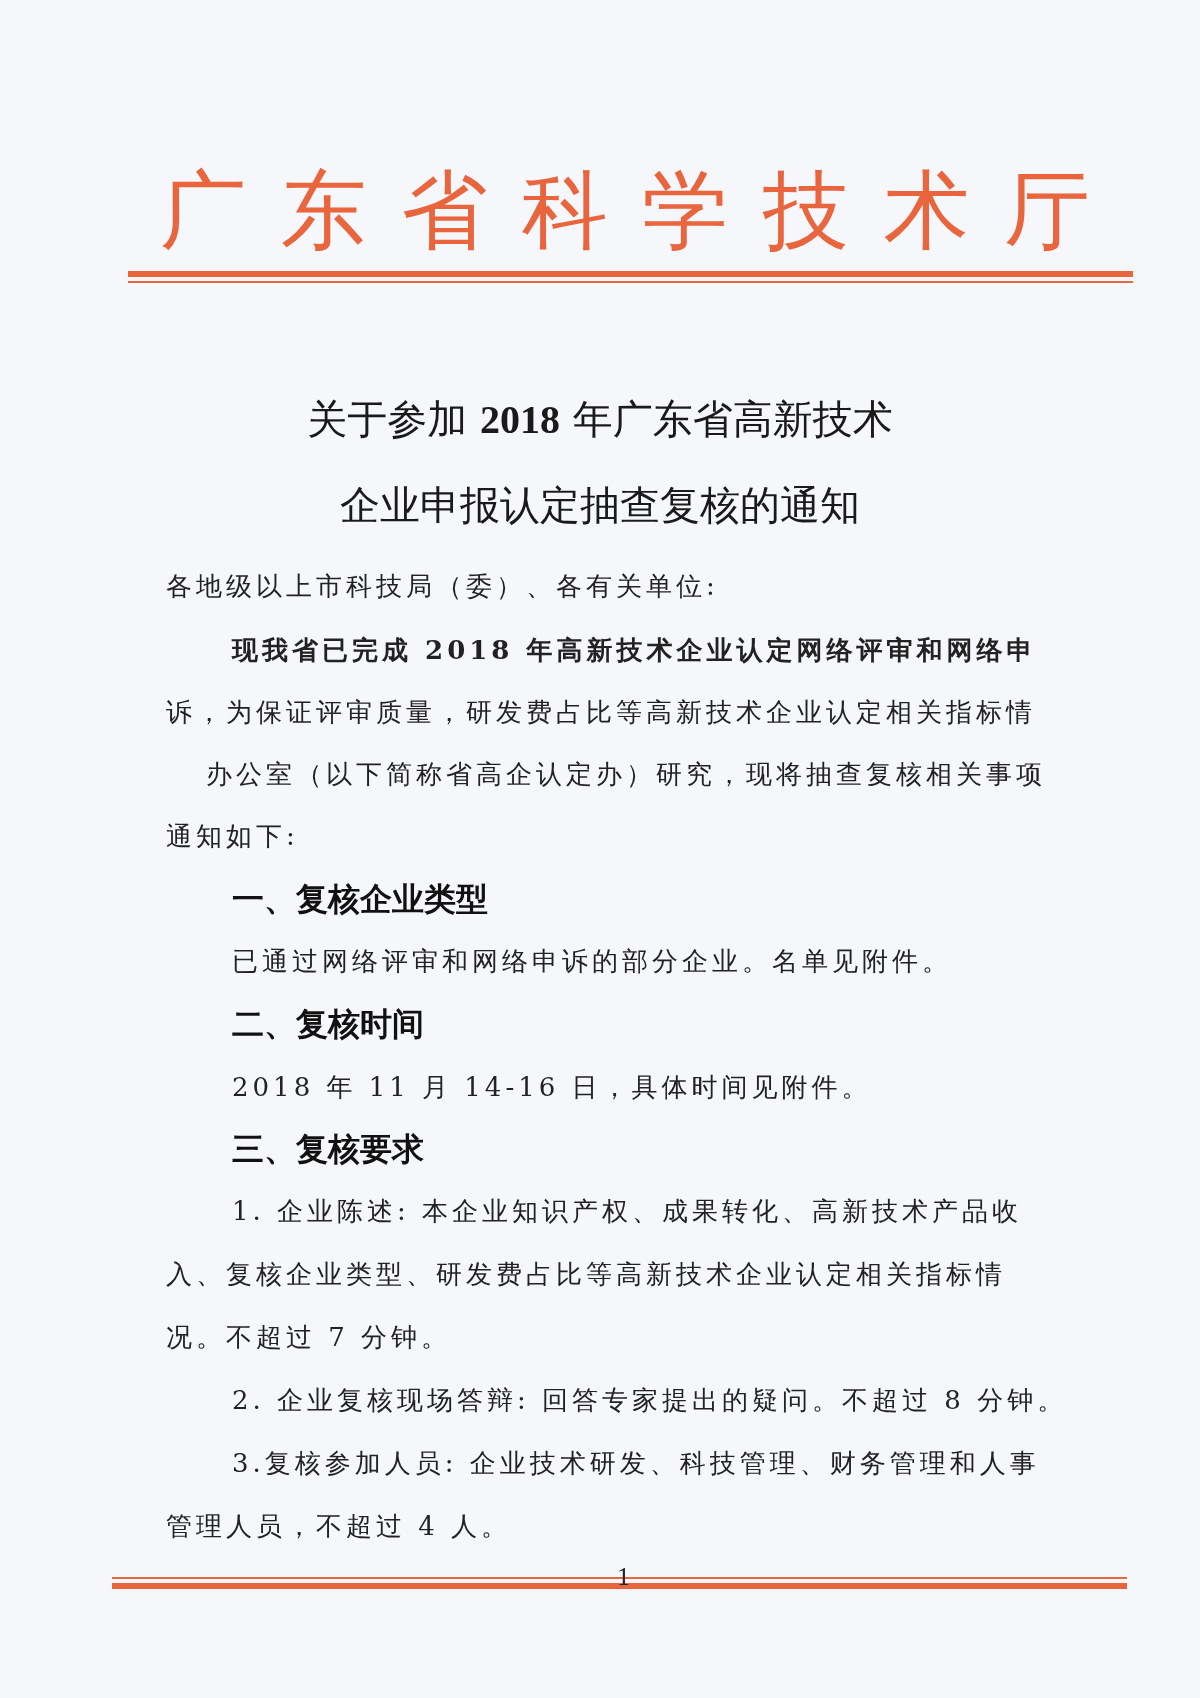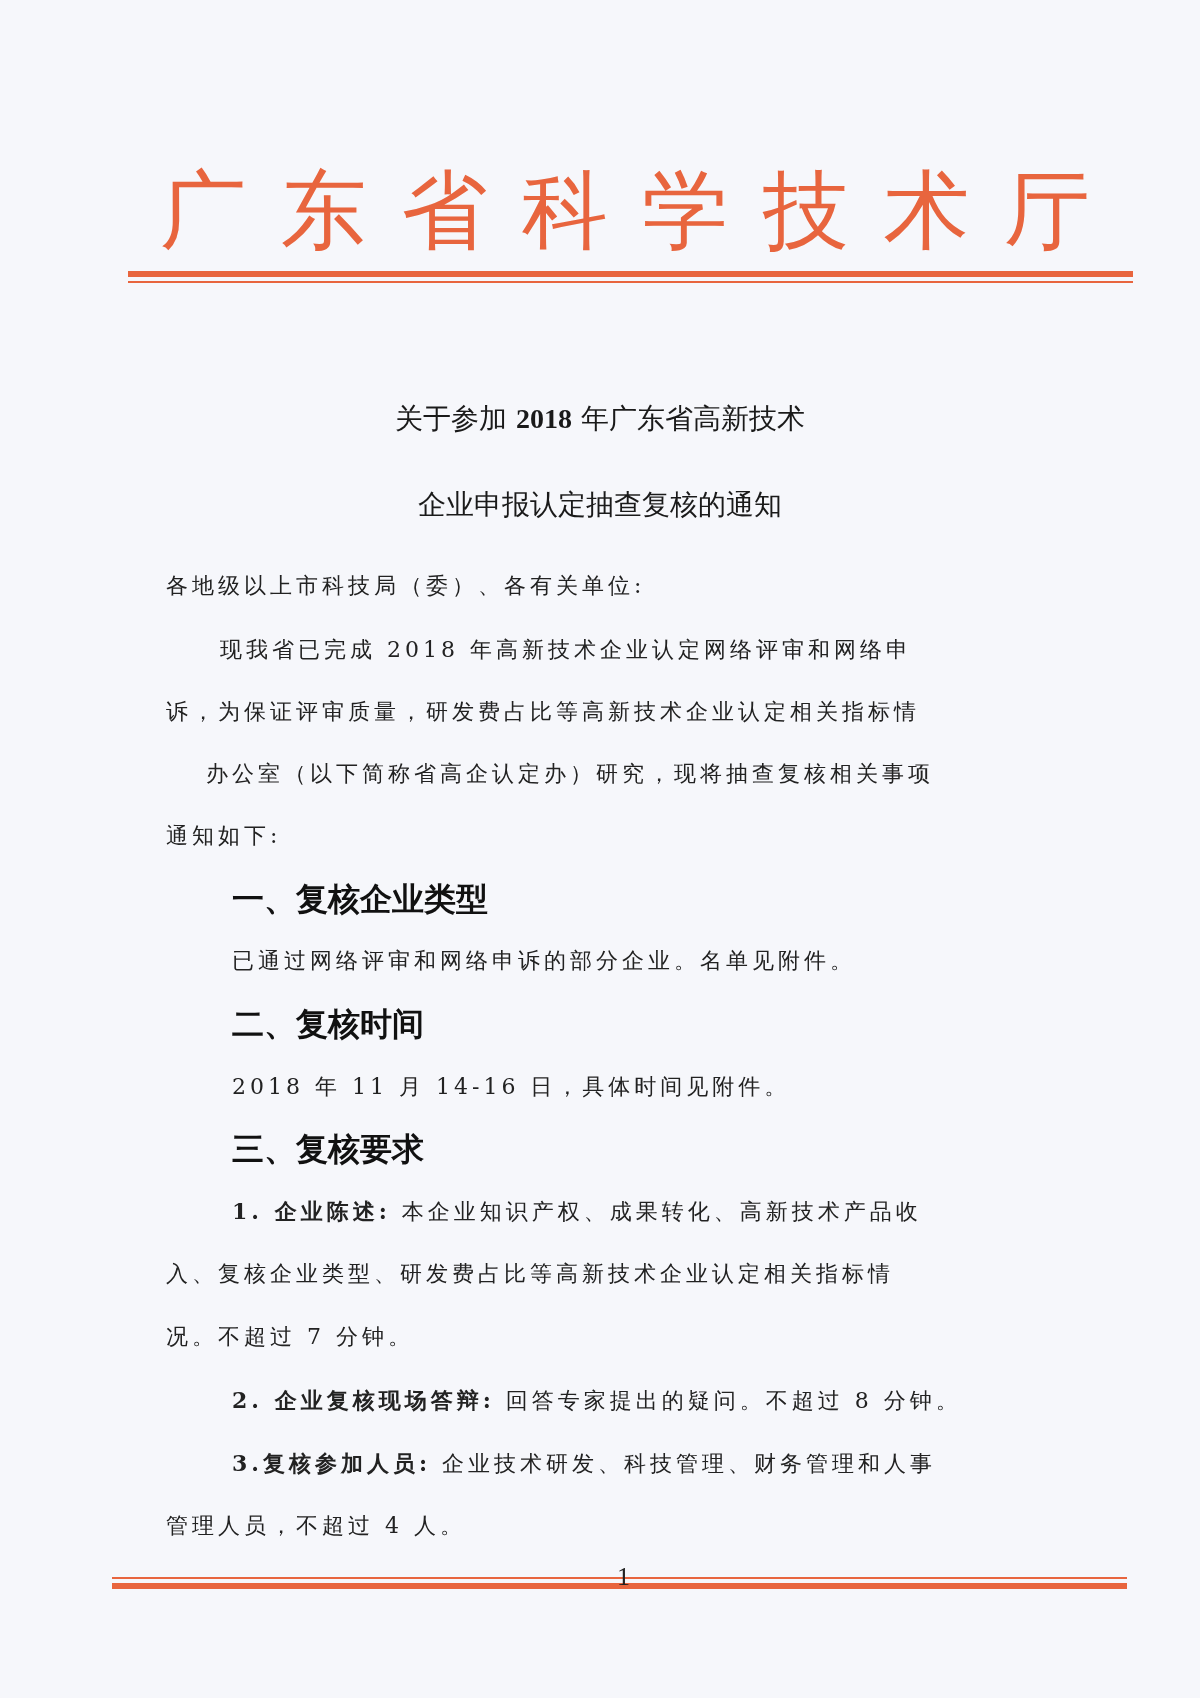--- a/index.html
+++ b/index.html
@@ -14,30 +14,30 @@
       position: absolute; left: 160px; top: 160px; width: 930px;
       display: flex; justify-content: space-between;
       font-family: "DejaVu Serif", "Liberation Serif", serif;
       font-size: 86px; line-height: 100px;
       color: #e8653e; font-weight: normal;
     }
     .rule-thick { position: absolute; height: 6px; background: #e8653e; }
     .rule-thin { position: absolute; height: 2px; background: #e8653e; }
     .doc-title {
       position: absolute; left: 0; width: 1200px; text-align: center;
-      font-size: 28px; line-height: 50px; color: #1a1a1a;
+      font-size: 40px; line-height: 50px; color: #1a1a1a;
     }
     .doc-title b { font-family: "Liberation Serif", serif; font-weight: bold; }
     .heading {
       position: absolute; left: 232px;
       font-family: "DejaVu Sans", "Liberation Sans", sans-serif;
       font-size: 32px; line-height: 40px; font-weight: bold; color: #111;
     }
-    .line { position: absolute; font-size: 22px; line-height: 40px; letter-spacing: 4px; color: #222; white-space: nowrap; }
-    .line b { font-weight: bold; }
+    .line { position: absolute; font-size: 26px; line-height: 40px; letter-spacing: 4px; color: #222; white-space: nowrap; }
+    .line b { font-weight: normal; }
     .page-num {
       position: absolute; left: 617px; top: 1562px;
       font-family: "Liberation Serif", serif; font-size: 26px; color: #222;
     }
   </style>
 </head>
 <body>
 
 <div class="header-title">
   <span>广</span>
@@ -52,21 +52,21 @@
 <div class="rule-thick" style="left:128px; top:271px; width:1005px;"></div>
 <div class="rule-thin" style="left:128px; top:281px; width:1005px;"></div>
 
 <div class="doc-title" style="top:394px;">
   <span>关于参加 </span><b>2018</b><span> 年广东省高新技术</span>
 </div>
 <div class="doc-title" style="top:480px;">企业申报认定抽查复核的通知</div>
 
 <div class="line" style="left:166px; top:566px;">各地级以上市科技局（委）、各有关单位:</div>
 
-<div class="line" style="left:220px; top:630px;">现我省已完成 2018 年高新技术企业认定网络评审和网络申</div>
+<div class="line" style="left:232px; top:630px;font-weight:bold;">现我省已完成 2018 年高新技术企业认定网络评审和网络申</div>
 <div class="line" style="left:166px; top:692px;">诉，为保证评审质量，研发费占比等高新技术企业认定相关指标情</div>
 <div class="line" style="left:166px; top:754px;margin-left:40px;">办公室（以下简称省高企认定办）研究，现将抽查复核相关事项</div>
 <div class="line" style="left:166px; top:816px;">通知如下:</div>
 
 <div class="heading" style="top:879px;">一、复核企业类型</div>
 <div class="line" style="left:232px; top:941px;">已通过网络评审和网络申诉的部分企业。名单见附件。</div>
 
 <div class="heading" style="top:1004px;">二、复核时间</div>
 <div class="line" style="left:232px; top:1067px;">2018 年 11 月 14-16 日，具体时间见附件。</div>
 

